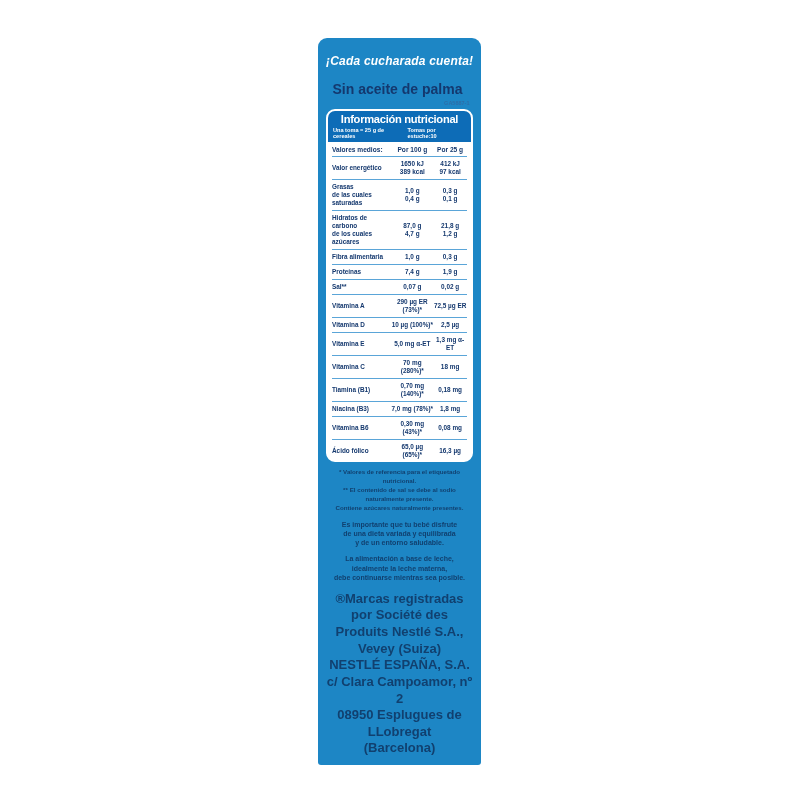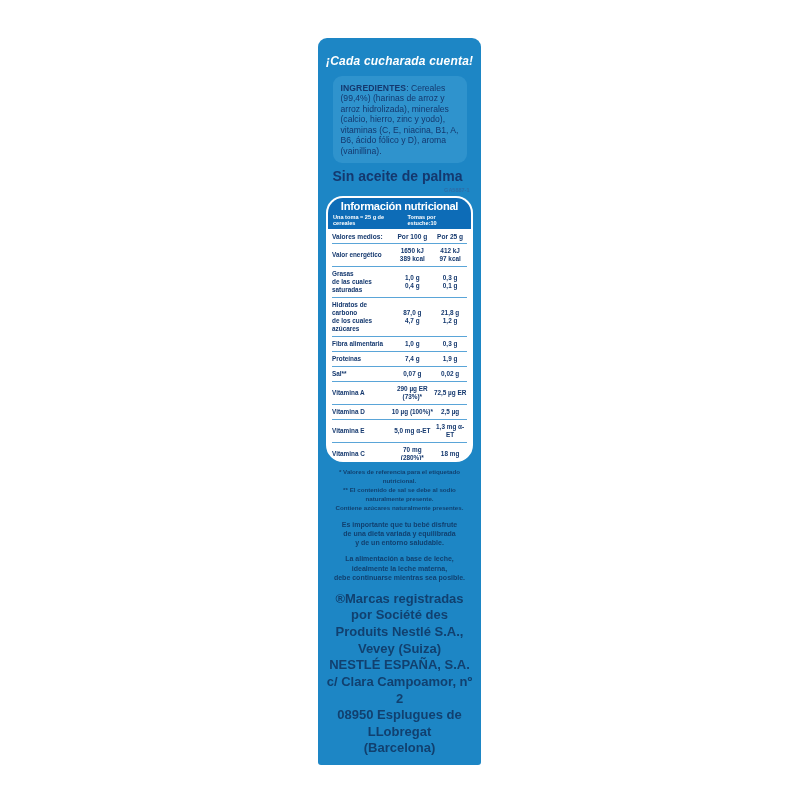--- a/index.html
+++ b/index.html
@@ -9,21 +9,21 @@
          background:#1d86c5;border-radius:9px 9px 3px 3px;
          display:flex;flex-direction:column;align-items:center;box-sizing:border-box;padding:14px 8px 8px 8px;}
   .slogan{color:#fff;font-weight:bold;font-style:italic;font-size:12.5px;letter-spacing:.2px;
           text-align:center;margin:2px 0 8px 0;white-space:nowrap;transform:scale(.96,1);}
   .ingredients-box{background:#2f93cd;border-radius:9px;width:134px;box-sizing:border-box;
           padding:7px 8px;color:#14386e;font-size:8.6px;line-height:1.22;font-weight:500;}
   .ingredients-box b{font-weight:bold;letter-spacing:.1px;}
   .palma{width:134px;color:#14386e;font-weight:bold;font-size:14px;margin-top:5px;}
   .code{width:140px;text-align:right;color:#2d6ea8;font-weight:bold;font-size:5.5px;margin-top:3px;}
   
-  .ntable{width:147px;background:#fff;border:2px solid #fff;border-radius:17px;overflow:hidden;
+  .ntable{width:147px;background:#fff;border:2px solid #fff;border-radius:9px;overflow:hidden;
           margin-top:3px;box-sizing:border-box;}
   .ntable-head{background:#0d6cb7;padding:2px 4px 3px 4px;}
   .ntable-title{color:#fff;font-weight:bold;font-size:11.5px;text-align:center;letter-spacing:-.3px;
                 transform:scale(.97,1);}
   .ntable-sub{display:flex;justify-content:space-between;color:#fff;font-weight:bold;
               font-size:5.6px;margin-top:2px;padding:0 1px;}
   .nbody{background:#fff;padding:0 4px 3px 4px;}
   .cols-head{display:grid;grid-template-columns:44% 31% 25%;color:#14386e;font-weight:bold;
              font-size:6.6px;padding:4px 0 3px 0;}
   .cols-head span:nth-child(2),.cols-head span:nth-child(3){text-align:center;}
@@ -39,23 +39,20 @@
   .brand{font-size:13px;margin-top:9px;line-height:1.28;}
 </style>
 </head>
 <body>
 
 <div class="stage">
   <div class="panel">
 
     <div class="slogan">¡Cada cucharada cuenta!</div>
 
-    <div class="ingredients-box">
-      <b>INGREDIENTES</b><span>: Cereales (99,4%) (harinas de arroz y arroz hidrolizada), minerales (calcio, hierro, zinc y yodo), vitaminas (C, E, niacina, B1, A, B6, ácido fólico y D), aroma (vainillina).</span>
-    </div>
 
     <div class="palma">Sin aceite de palma</div>
     <div class="code">GA5887-1</div>
 
     <div class="ntable">
       <div class="ntable-head">
         <div class="ntable-title">Información nutricional</div>
         <div class="ntable-sub">
           <span>Una toma = 25 g de cereales</span>
           <span>Tomas por estuche:10</span>

